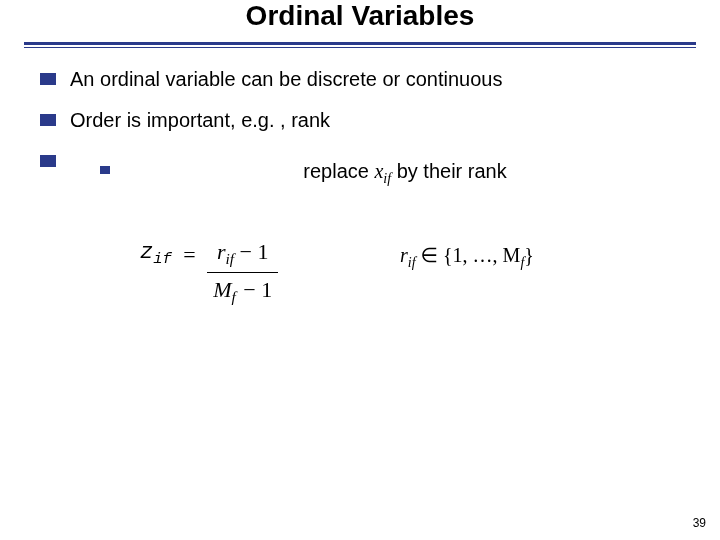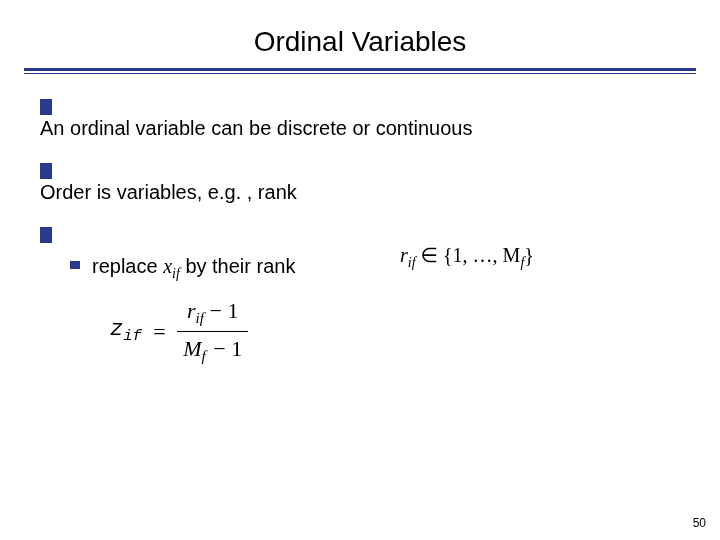--- a/index.html
+++ b/index.html
@@ -14,58 +14,57 @@
     position: relative;
   }
   .slide {
     position: relative;
     width: 720px;
     height: 540px;
     box-sizing: border-box;
   }
   .title {
     text-align: center;
-    font-weight: normal;
+    font-weight: bold;
     font-size: 28px;
-    padding-top: 26px;
     padding-bottom: 10px;
   }
   .rule {
     height: 0;
     border-top: 3px solid #2a3a8a;
     border-bottom: 1px solid #2a3a8a;
     margin: 0 24px 18px 24px;
     padding-top: 2px;
   }
   .content {
     padding: 0 32px 0 40px;
     font-size: 20px;
     line-height: 1.35;
   }
   .lvl1 {
     display: flex;
     align-items: flex-start;
     margin-bottom: 14px;
-    flex-direction: column;
   }
   .lvl1 > .bullet {
     flex: 0 0 16px;
     height: 12px;
     margin-top: 7px;
     margin-right: 14px;
     background: #2a3a8a;
     width: 12px;
   }
   .lvl1 > .text {
     flex: 1;
   }
   .lvl2 {
     display: flex;
     align-items: flex-start;
     margin: 10px 0 10px 30px;
+    text-align: center;
   }
   .lvl2 > .bullet {
     flex: 0 0 10px;
     height: 8px;
     width: 8px;
     margin-top: 8px;
     margin-right: 12px;
     background: #2a3a8a;
   }
   .lvl2 > .text {
@@ -101,20 +100,21 @@
     display: inline-block;
     vertical-align: middle;
     text-align: center;
     font-family: "Times New Roman", Times, serif;
     font-size: 22px;
   }
   .frac .num {
     display: block;
     border-bottom: 1.2px solid #000;
     padding: 0 6px 2px 6px;
+    margin-top: 36px;
   }
   .frac .den {
     display: block;
     padding: 2px 6px 0 6px;
     text-align: right;
   }
   .eq-lhs {
     font-family: Liberation Mono, monospace;
     font-size: 22px;
     font-style: italic;
@@ -144,21 +144,21 @@
 
   <div class="content">
 
     <div class="lvl1">
       <div class="bullet"></div>
       <div class="text">An ordinal variable can be discrete or continuous</div>
     </div>
 
     <div class="lvl1">
       <div class="bullet"></div>
-      <div class="text">Order is variables, e.g. , rank</div>
+      <div class="text">Order is important, e.g. , rank</div>
     </div>
 
     <div class="lvl1">
       <div class="bullet"></div>
       <div class="text">
 
         <div class="lvl2">
           <div class="bullet"></div>
           <div class="text">
             <span>replace </span><span class="math-inline"><span>x</span><span class="sub">if</span></span><span>  by their rank</span>
@@ -178,15 +178,15 @@
 
       </div>
     </div>
 
   </div>
 
   <div class="range-eq">
     <span style="font-style:italic">r</span><span class="sub">if</span><span> ∈ {1, …, M</span><span class="sub">f</span><span>}</span>
   </div>
 
-  <div class="page-num">50</div>
+  <div class="page-num">39</div>
 
 </div>
 
 </body></html>

